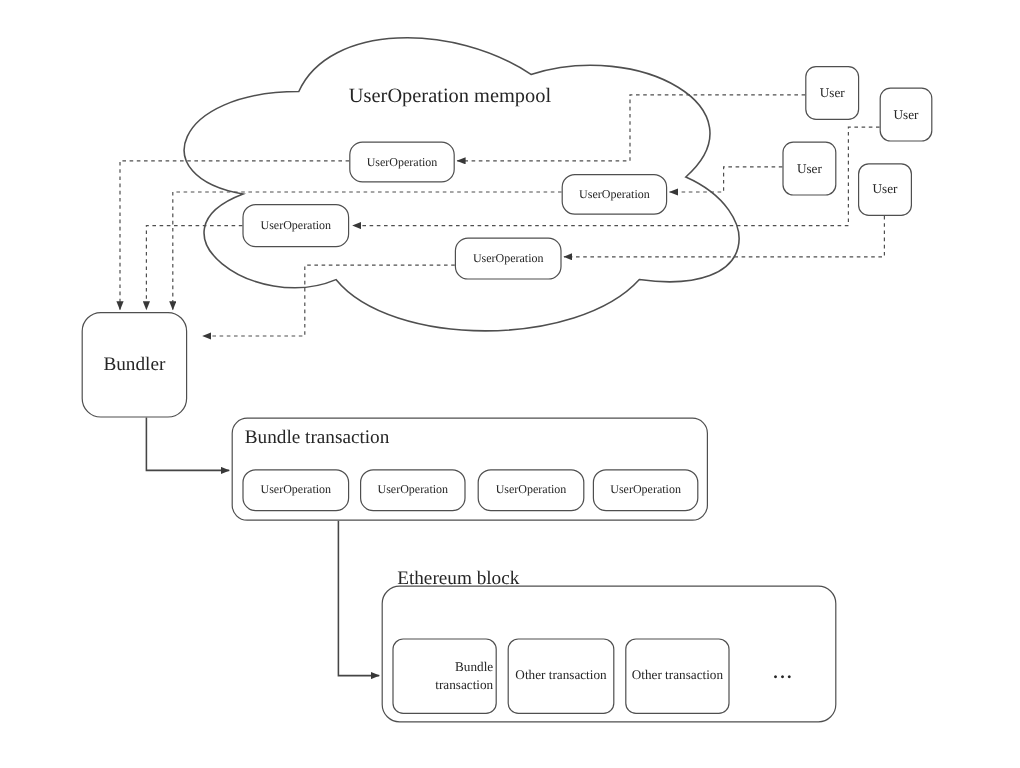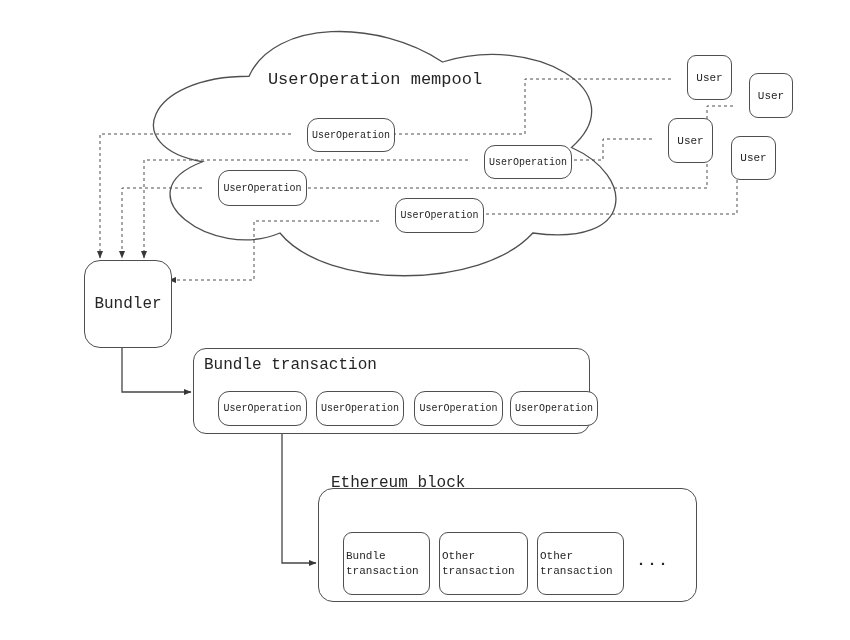--- a/index.html
+++ b/index.html
@@ -3,28 +3,28 @@
 <meta charset="utf-8">
 <style>
   :root{
     --stroke:#4f4f4f;
     --text:#262626;
     --bg:#ffffff;
   }
   html,body{margin:0;padding:0;background:var(--bg);}
   #stage{
     position:relative;width:850px;height:640px;background:var(--bg);
-    font-family:Liberation Mono, monospace;color:var(--text);
+    font-family:Liberation Serif, serif;color:var(--text);
     overflow:hidden;
   }
   #wires{position:absolute;left:0;top:0;width:850px;height:640px;}
   .box{
     position:absolute;box-sizing:border-box;background:#fff;
     border:1px solid var(--stroke);display:flex;align-items:center;justify-content:center;
-    text-align:left;color:var(--text);margin-left:16px;
+    text-align:right;color:var(--text);
   }
   .op-box{border-radius:11px;font-size:10px;}
   .user-box{border-radius:9px;font-size:11px;}
   .bundler-box{border-radius:16px;font-size:16px;}
   .container-box{position:absolute;box-sizing:border-box;background:#fff;border:1px solid var(--stroke);}
   .bt-container{left:193px;top:348px;width:397px;height:86px;border-radius:13px;}
   .eb-container{left:318px;top:488px;width:379px;height:114px;border-radius:15px;}
   .container-title{position:absolute;font-size:16px;color:var(--text);white-space:nowrap;}
   .cloud-title{
     position:absolute;left:255px;top:70px;width:240px;text-align:center;

